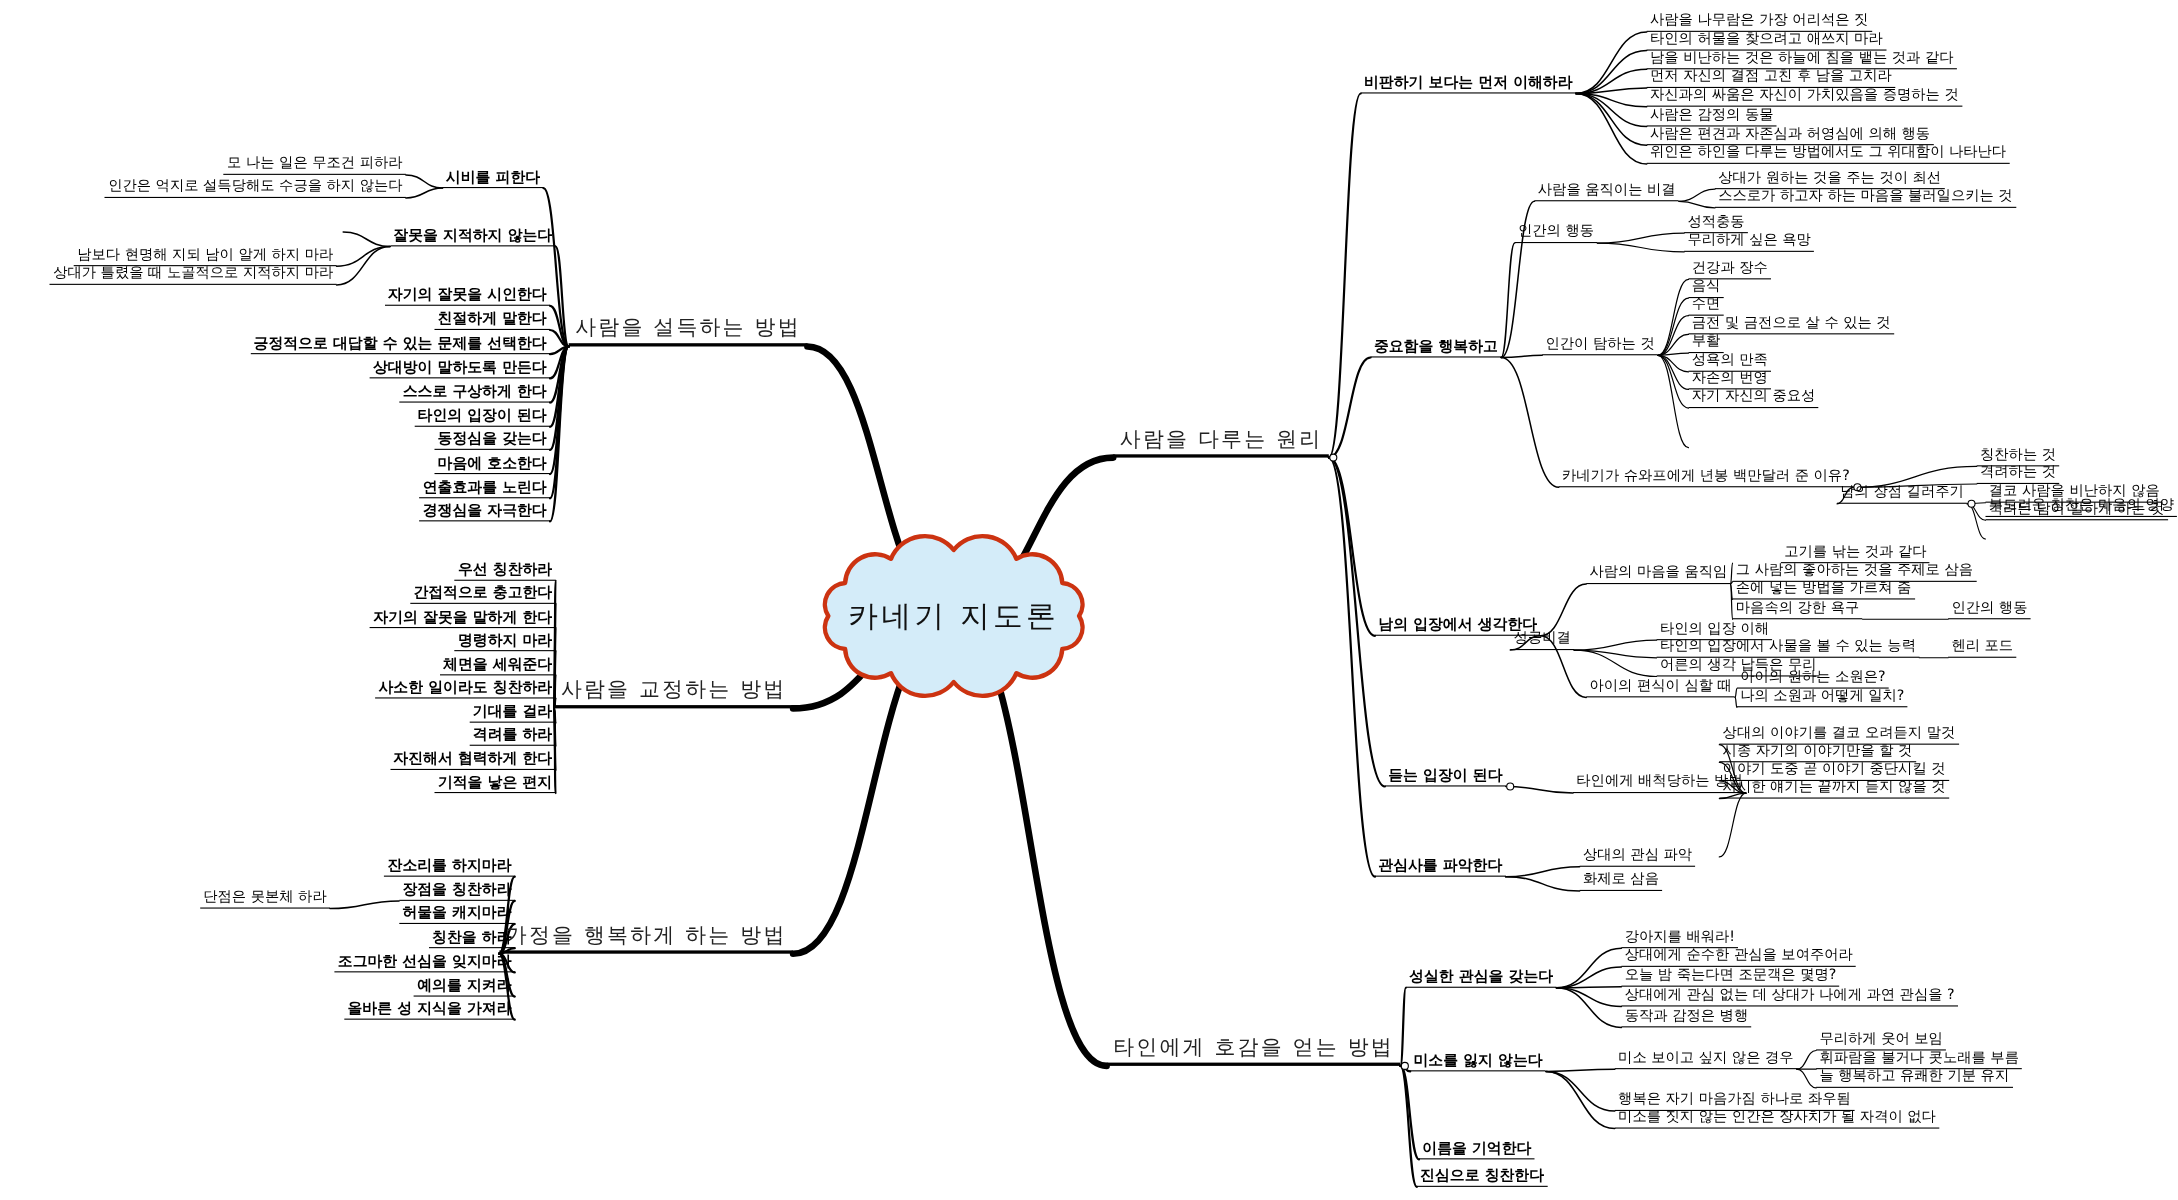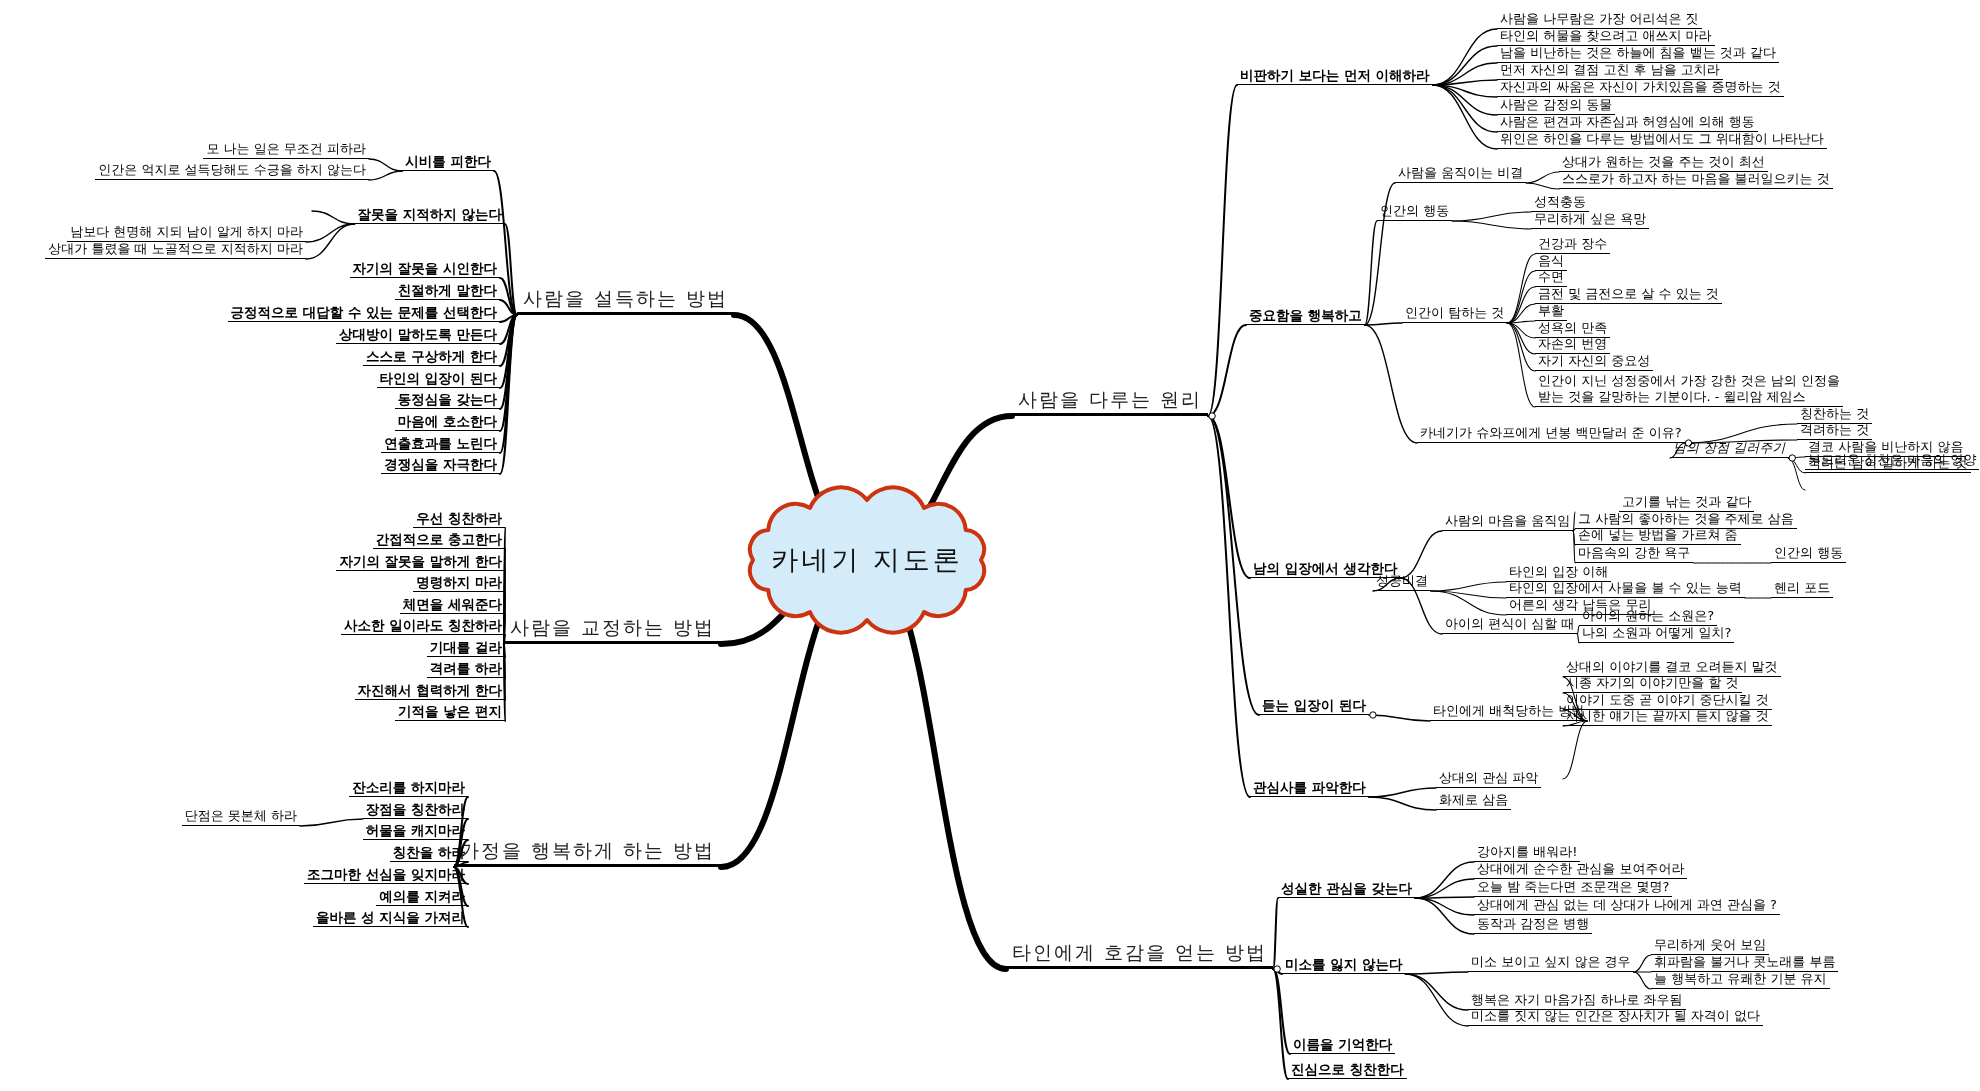--- a/index.html
+++ b/index.html
@@ -222,26 +222,24 @@
     <div class="node lvl4" style="left: 1531px; top: 211.141px;">무리하게 싶은 욕망</div>
     <div class="node lvl3" style="left: 1402px; top: 305.141px;">인간이 탐하는 것</div>
     <div class="node lvl4" style="left: 1535px; top: 236.141px;">건강과 장수</div>
     <div class="node lvl4" style="left: 1535px; top: 253.141px;">음식</div>
     <div class="node lvl4" style="left: 1535px; top: 269.141px;">수면</div>
     <div class="node lvl4" style="left: 1535px; top: 286.141px;">금전 및 금전으로 살 수 있는 것</div>
     <div class="node lvl4" style="left: 1535px; top: 303.141px;">부활</div>
     <div class="node lvl4" style="left: 1535px; top: 320.141px;">성욕의 만족</div>
     <div class="node lvl4" style="left: 1535px; top: 336.141px;">자손의 번영</div>
     <div class="node lvl4" style="left: 1535px; top: 353.141px;">자기 자신의 중요성</div>
-    <div class="node lvl4" style="left: 1535px; top: 373.281px;">인간이 지닌 성정중에서 가장 강한 것은 남의 인정을
-받는 것을 갈망하는 기분이다. - 윌리암 제임스</div>
     <div class="node lvl3" style="left: 1417px; top: 425.141px;">카네기가 슈와프에게 년봉 백만달러 준 이유?</div>
     <div class="node lvl4" style="left: 1797px; top: 406.141px;">칭찬하는 것</div>
     <div class="node lvl4" style="left: 1797px; top: 422.141px;">격려하는 것</div>
-    <div class="node lvl4" style="left: 1670px; top: 440.141px; font-style: italic;">남의 장점 길러주기</div>
+    <div class="node lvl4" style="left: 1670px; top: 440.141px;">남의 장점 길러주기</div>
     <div class="node lvl5" style="left: 1805px; top: 439.141px;">결코 사람을 비난하지 않음</div>
     <div class="node lvl5" style="left: 1805px; top: 455.141px;">격려는 남이 일하게 하는 것</div>
     <div class="node lvl5" style="left: 1805px; top: 452px;">부드러운 칭찬은 마음의 영양</div>
     <div class="node lvl2" style="left: 1250px; top: 559.531px;">남의 입장에서 생각한다</div>
     <div class="node lvl3" style="left: 1442px; top: 513.141px;">사람의 마음을 움직임</div>
     <div class="node lvl4" style="left: 1575px; top: 494.141px; margin-left: 44px;">고기를 낚는 것과 같다</div>
     <div class="node lvl4" style="left: 1575px; top: 511.141px;">그 사람의 좋아하는 것을 주제로 삼음</div>
     <div class="node lvl4" style="left: 1575px; top: 527.141px;">손에 넣는 방법을 가르쳐 줌</div>
     <div class="node lvl4" style="left: 1575px; top: 545.141px;">마음속의 강한 욕구</div>
     <div class="node lvl5" style="left: 1771px; top: 545.141px;">인간의 행동</div>

